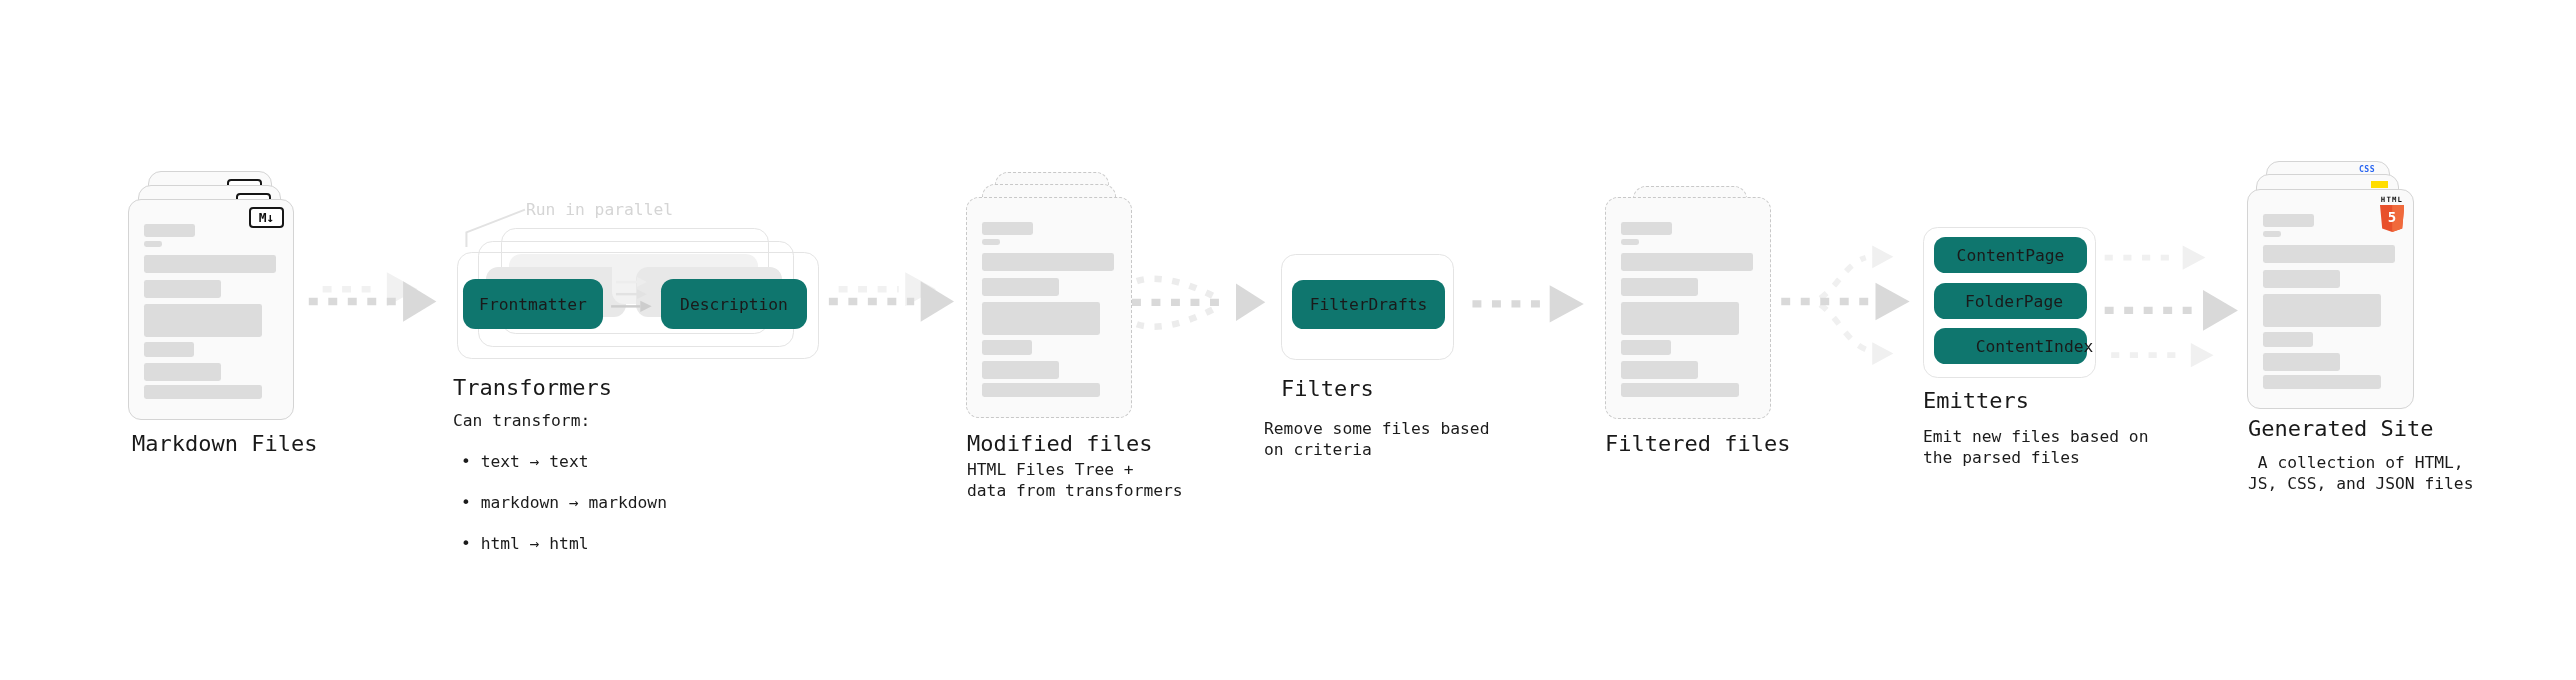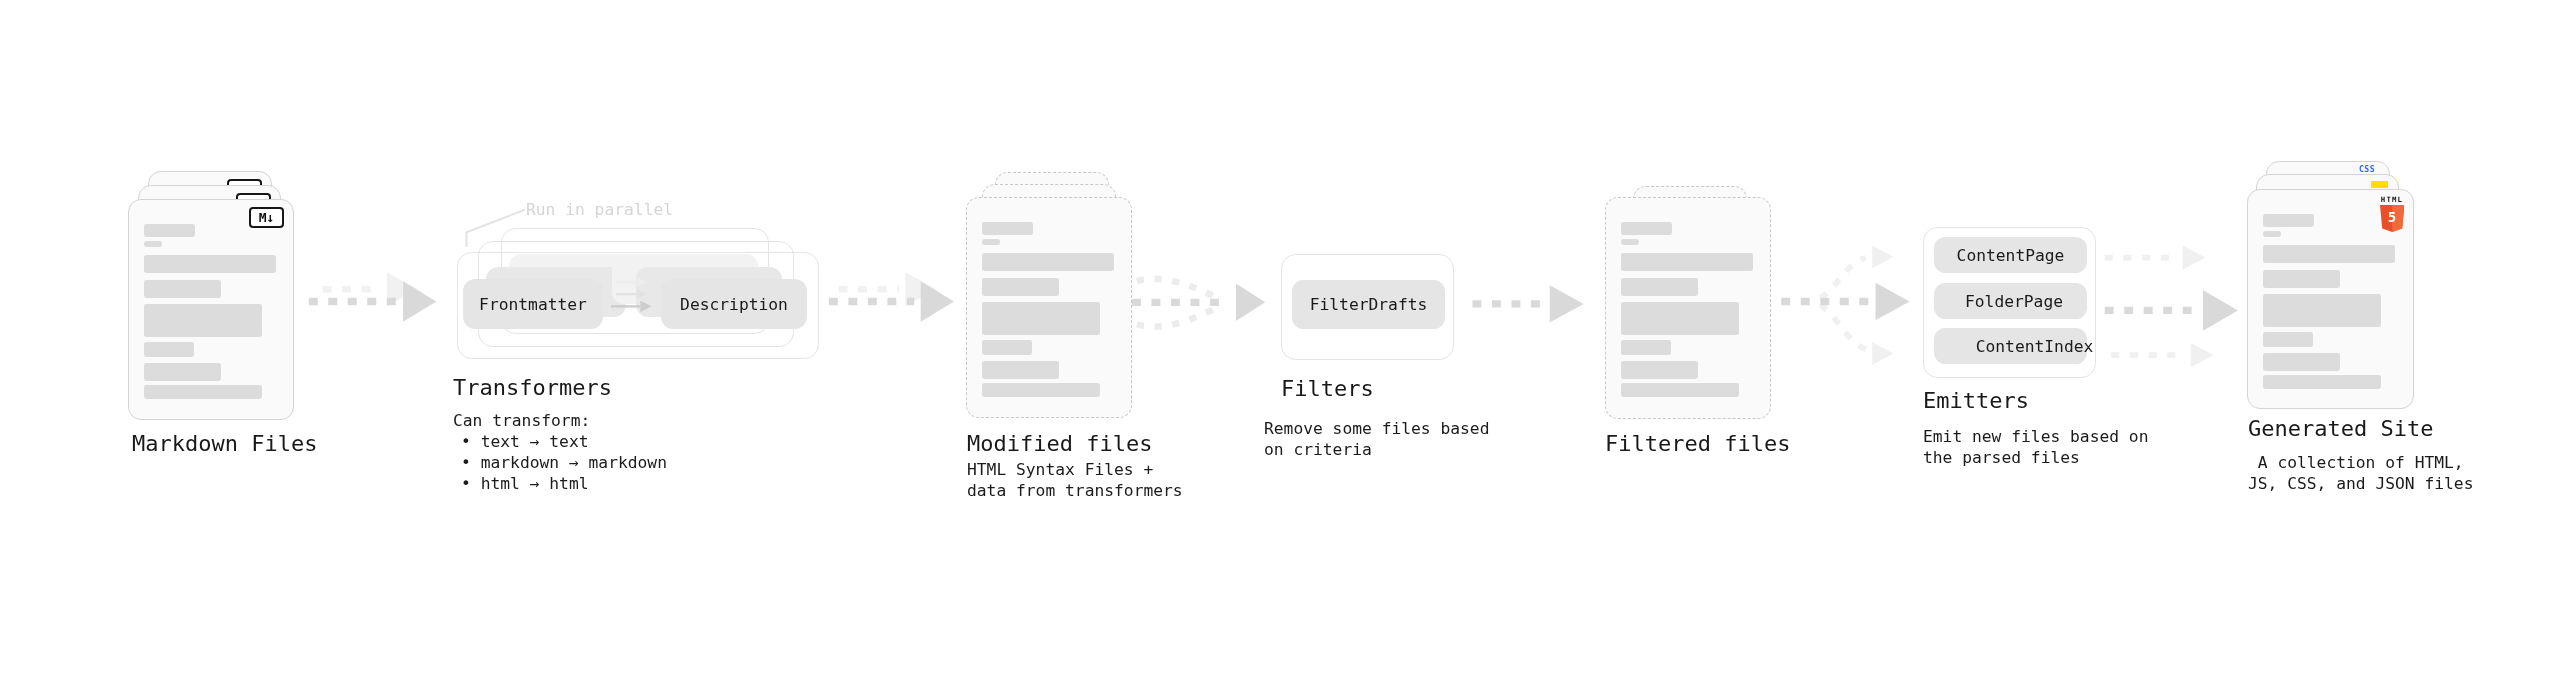--- a/index.html
+++ b/index.html
@@ -15,28 +15,28 @@
   .b2{top:41px;width:18px;height:5.7px;}
   .b3{top:55px;width:132px;height:18px;}
   .b4{top:80px;width:77px;height:18px;}
   .b5{top:104px;width:118px;height:32.5px;}
   .b6{top:142px;width:50px;height:14.6px;}
   .b7{top:163px;width:77px;height:18px;}
   .b8{top:185px;width:118px;height:14px;}
   
   .container{position:absolute;border:1.6px solid #e4e4e4;border-radius:14.6px;box-sizing:border-box;background:transparent;}
   .container.filled{background:#ffffff;}
-  .nodebox{position:absolute;background:#e5e5e5;border-radius:12.2px;display:flex;align-items:center;justify-content:center;
+  .nodebox{position:absolute;background:#0f766e;border-radius:12.2px;display:flex;align-items:center;justify-content:center;
            font-size:16.3px;color:#1a1a1a;white-space:nowrap;box-sizing:border-box;}
   .ghost1{background:#e8e8e8;}
   .ghost2{background:#f2f2f2;}
   
   .heading{position:absolute;font-size:22px;font-weight:500;color:#191919;white-space:nowrap;z-index:7;}
   .desc{position:absolute;font-size:16.3px;line-height:21px;color:#1b1b1b;white-space:nowrap;z-index:7;}
-  .desc .bullet{padding-left:8.1px;}
+  .desc .bullet{padding-left:8.1px;margin-top:20px;}
   .annotation{position:absolute;font-size:16.3px;color:#d5d5d5;white-space:nowrap;z-index:7;}
   
   .md-badge{position:absolute;top:6.5px;right:9px;width:31px;height:17px;background:#ffffff;border:2.4px solid #161616;
             border-radius:4.1px;display:flex;align-items:center;justify-content:center;font-size:13px;font-weight:bold;color:#111;}
   .css-badge{position:absolute;top:3.3px;right:9.8px;width:24.4px;text-align:center;z-index:1;}
   .css-badge .css-word{font-size:8.1px;font-weight:bold;color:#2965f1;letter-spacing:0.4px;line-height:8.1px;}
   .css-badge .css-underline{height:3.3px;background:#2965f1;margin-top:0.8px;border-radius:0.8px;}
   .js-badge{position:absolute;top:5.7px;right:9.8px;width:17px;height:7.3px;background:#ffdd00;}
   .html5-badge{position:absolute;top:5.7px;right:6.5px;width:29px;text-align:center;}
   .html5-badge .html-word{font-size:7.3px;font-weight:bold;letter-spacing:1.2px;color:#111;line-height:8.1px;}
@@ -173,21 +173,21 @@
     <div class="bar b2"></div>
     <div class="bar b3"></div>
     <div class="bar b4"></div>
     <div class="bar b5"></div>
     <div class="bar b6"></div>
     <div class="bar b7"></div>
     <div class="bar b8"></div>
   </div>
   <div class="heading" style="left:967px;top:431px;">Modified files</div>
   <div class="desc" style="left:967px;top:459px;">
-    <div>HTML Syntax Files +</div>
+    <div>HTML Files Tree +</div>
     <div>data from transformers</div>
   </div>
 
   <div class="container filled" style="left:1281px;top:254px;width:173px;height:106px;z-index:3;"></div>
   <div class="nodebox" style="left:1292px;top:280px;width:153px;height:49px;border-radius:11.4px;z-index:5;">FilterDrafts</div>
   <div class="heading" style="left:1281px;top:376px;">Filters</div>
   <div class="desc" style="left:1234px;top:418px;margin-left:30px;">
     <div>Remove some files based</div>
     <div>on criteria</div>
   </div>

